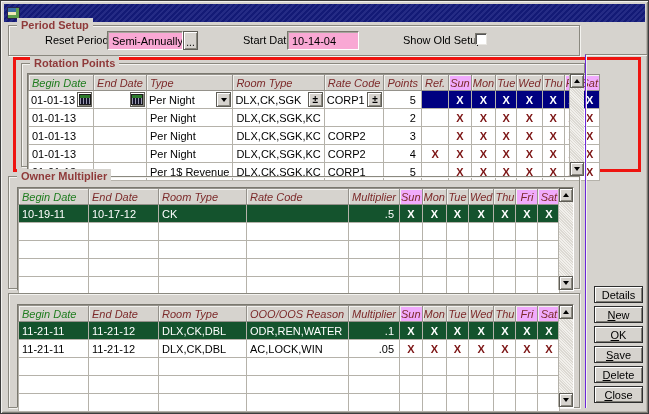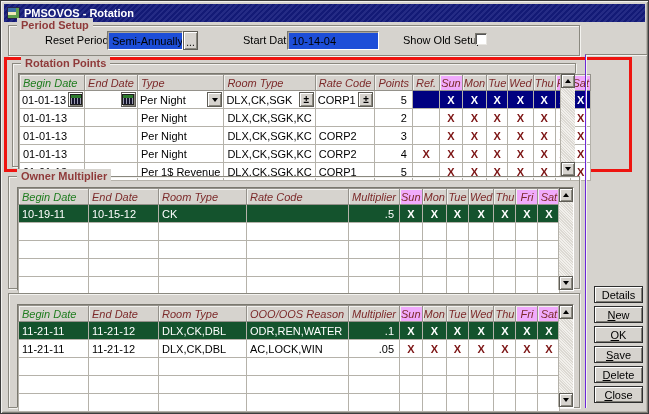--- a/index.html
+++ b/index.html
@@ -9,27 +9,27 @@
     box-shadow:inset 1px 1px 0 #f2f1ee, inset -1px -1px 0 #7e7c75, inset 2px 2px 0 #d6d3ce, inset -2px -2px 0 #b8b5ae;}
   .titlebar{position:absolute;left:3px;top:3px;right:3px;height:18px;background:#141b7c;
     background-image:repeating-linear-gradient(135deg,rgba(255,255,255,.07) 0 2px,rgba(0,0,0,.05) 2px 4px);
     color:#fff;font-weight:bold;display:flex;align-items:center;gap:4px;padding-left:3px;box-sizing:border-box;}
   .app-icon{width:13px;height:12px;border:1px solid #26224a;box-sizing:border-box;flex:0 0 auto;
     background:linear-gradient(to bottom,#3b6ea5 0 4px,#efe9b8 4px);box-shadow:inset -3px -3px 0 #5d9e4c;}
   .content{position:absolute;left:3px;top:21px;right:3px;bottom:3px;}
   .fieldset{position:absolute;border:1px solid #8a887f;box-shadow:inset 1px 1px 0 #f4f3f0, 1px 1px 0 #f4f3f0;box-sizing:border-box;}
   .fs-label{position:absolute;top:-8px;left:8px;background:#d6d3ce;padding:0 4px;color:#8f3a3a;font-weight:bold;line-height:14px;white-space:nowrap;}
   .lbl{position:absolute;white-space:nowrap;}
-  .sunken{background:#1d4ed8;border:1px solid;border-color:#7a786f #fff #fff #7a786f;box-shadow:inset 1px 1px 0 #a8a59e;box-sizing:border-box;}
+  .sunken{background:#f9a8d4;border:1px solid;border-color:#7a786f #fff #fff #7a786f;box-shadow:inset 1px 1px 0 #a8a59e;box-sizing:border-box;}
   .field{position:absolute;height:19px;display:flex;align-items:center;padding:0 4px;overflow:hidden;white-space:nowrap;}
   .dots-btn{position:absolute;width:15px;height:19px;background:#d6d3ce;border:1px solid #5f5d56;
     box-shadow:inset 1px 1px 0 #fff, inset -1px -1px 0 #8a887f;font-size:10px;line-height:6px;text-align:center;
     padding-top:8px;box-sizing:border-box;cursor:default;}
   .checkbox{position:absolute;width:12px;height:12px;background:#fff;border:1px solid;border-color:#7a786f #e8e6e1 #e8e6e1 #7a786f;box-shadow:inset 1px 1px 0 #555;box-sizing:border-box;}
-  #red-box{position:absolute;left:0;top:35px;width:628px;height:115px;border:3px solid #ee1410;box-sizing:border-box;}
+  #red-box{position:absolute;left:9px;top:35px;width:628px;height:115px;border:3px solid #ee1410;box-sizing:border-box;}
   #fs-rotation{left:5px;top:3px;width:564px;height:104px;}
   #fs-owner{left:4px;top:154px;width:572px;height:113px;}
   #fs-ooo{left:4px;top:271px;width:572px;height:115px;}
   #fs-period{left:4px;top:3px;width:572px;height:31px;}
   .grid{position:absolute;background:#fff;border:1px solid;border-color:#7a786f #fff #fff #7a786f;box-sizing:content-box;}
   table{border-collapse:collapse;table-layout:fixed;}
   th{height:15px;background:#d6d3ce;border:1px solid #94918a;box-shadow:inset 1px 1px 0 #f2f1ee;
      font-weight:normal;color:#7c2a2a;text-align:left;padding:0 3px;overflow:hidden;white-space:nowrap;font-size:11px;font-style:italic;}
   th.hg{color:#1e7c1e;}
   th.hy{background:#f0abfc;text-align:center;padding:0 1px;}
@@ -64,33 +64,32 @@
   .win-btn{height:17px;background:#d6d3ce;border:1px solid #2e2e2e;border-radius:0;
     box-shadow:inset 1px 1px 0 #fff, inset -1px -1px 0 #7e7c75;
     font-family:"Liberation Sans",sans-serif;font-size:11px;color:#000;padding:0;cursor:default;}
 </style>
 </head>
 <body>
 
 <div id="window">
   <div class="titlebar">
     <span class="app-icon"></span>
-    <span>PMSOVOS - Rotation</span>
   </div>
   <div class="content">
 
     <div class="fieldset" id="fs-period">
       <span class="fs-label">Period Setup</span>
       <span class="lbl" style="left:36px;top:8px;">Reset Period</span>
       <span class="field sunken" style="left:98px;top:5px;width:76px;">
         <span>Semi-Annually</span>
       </span>
       <span class="dots-btn" style="left:174px;top:5px;">...</span>
       <span class="lbl" style="left:234px;top:8px;">Start Date</span>
-      <span class="field sunken" style="left:278px;top:5px;width:92px;">
+      <span class="field sunken" style="left:278px;top:5px;width:72px;">
         <span>10-14-04</span>
       </span>
       <span class="lbl" style="left:394px;top:8px;">Show Old Setup</span>
       <span class="checkbox" style="left:466px;top:7px;"></span>
     </div>
 
     <div id="red-box">
       <div class="fieldset" id="fs-rotation">
         <span class="fs-label">Rotation Points</span>
         <div class="grid" id="grid-rotation" style="left:5px;top:9px;width:556px;height:102px;">
@@ -290,21 +289,21 @@
                 <th class="ctr">Tue</th>
                 <th class="ctr">Wed</th>
                 <th class="ctr">Thu</th>
                 <th class="hy">Fri</th>
                 <th class="hy">Sat</th>
               </tr>
             </thead>
             <tbody>
               <tr class="tsel">
                 <td class="cell ">10-19-11</td>
-                <td class="cell ">10-15-12</td>
+                <td class="cell ">10-17-12</td>
                 <td class="cell ">CK</td>
                 <td class="cell "></td>
                 <td class="cell num">.5</td>
                 <td class="cell ctr xmark">X</td>
                 <td class="cell ctr xmark">X</td>
                 <td class="cell ctr xmark">X</td>
                 <td class="cell ctr xmark">X</td>
                 <td class="cell ctr xmark">X</td>
                 <td class="cell ctr xmark">X</td>
                 <td class="cell ctr xmark">X</td>

